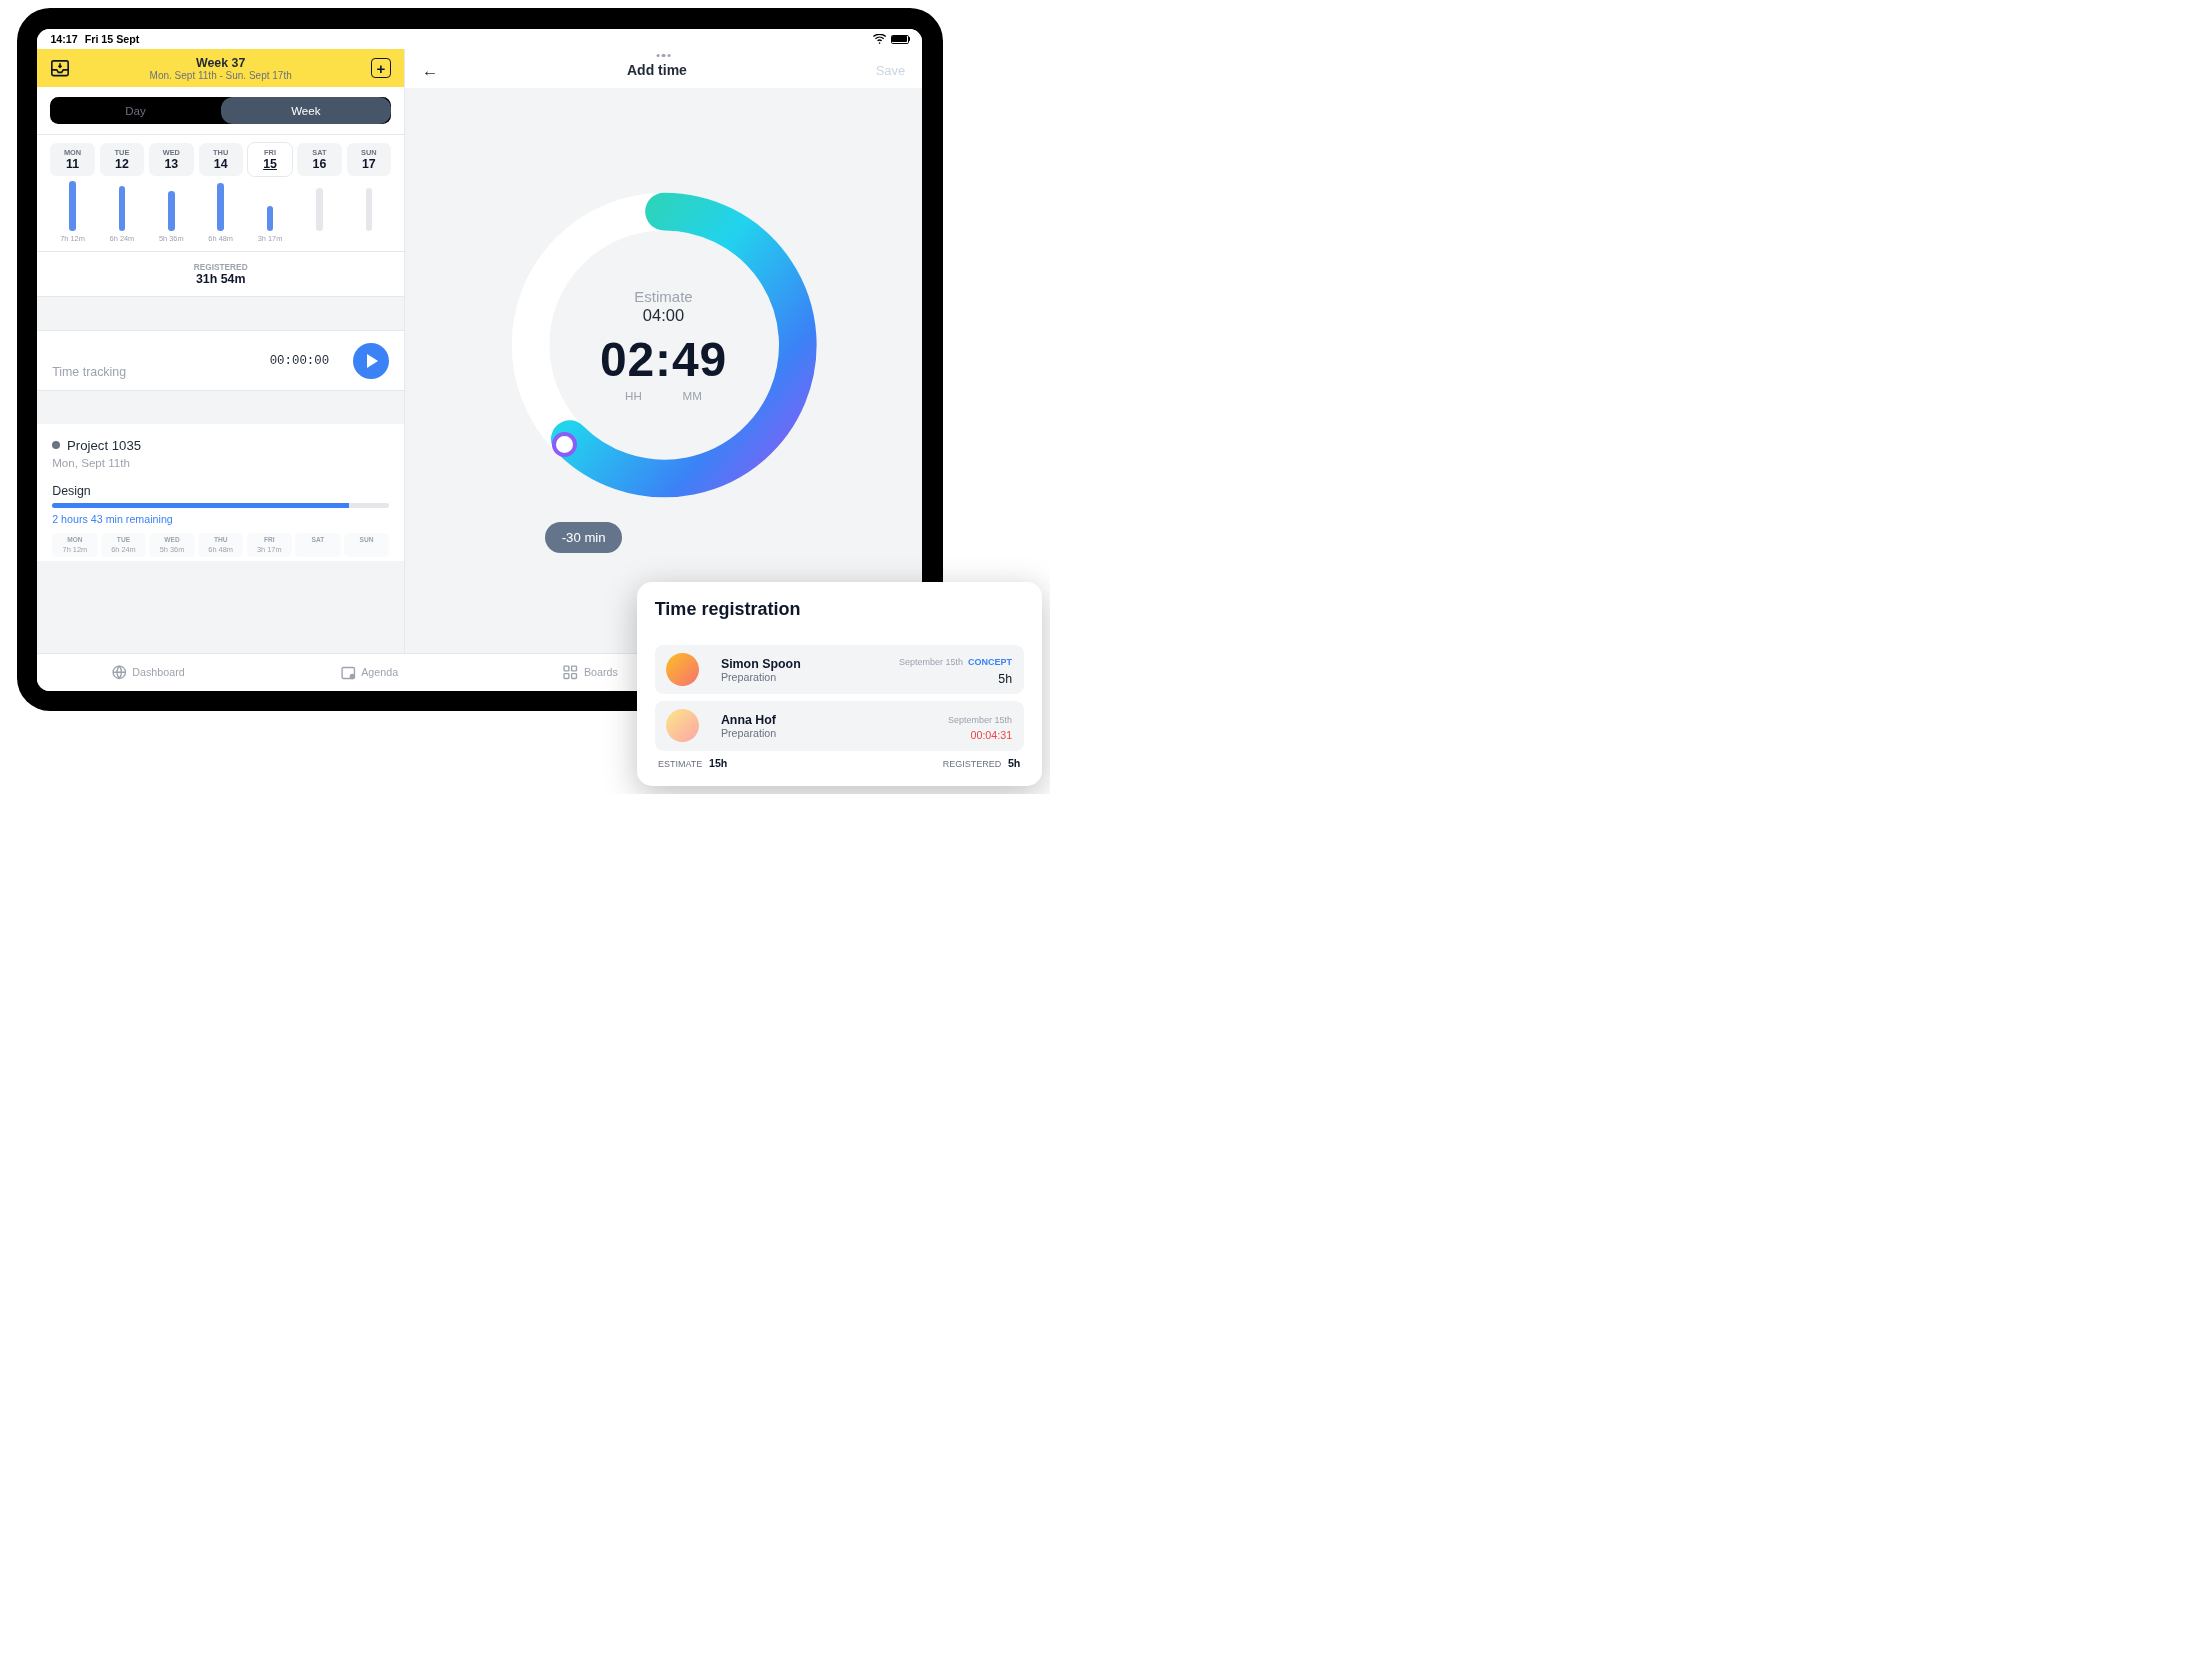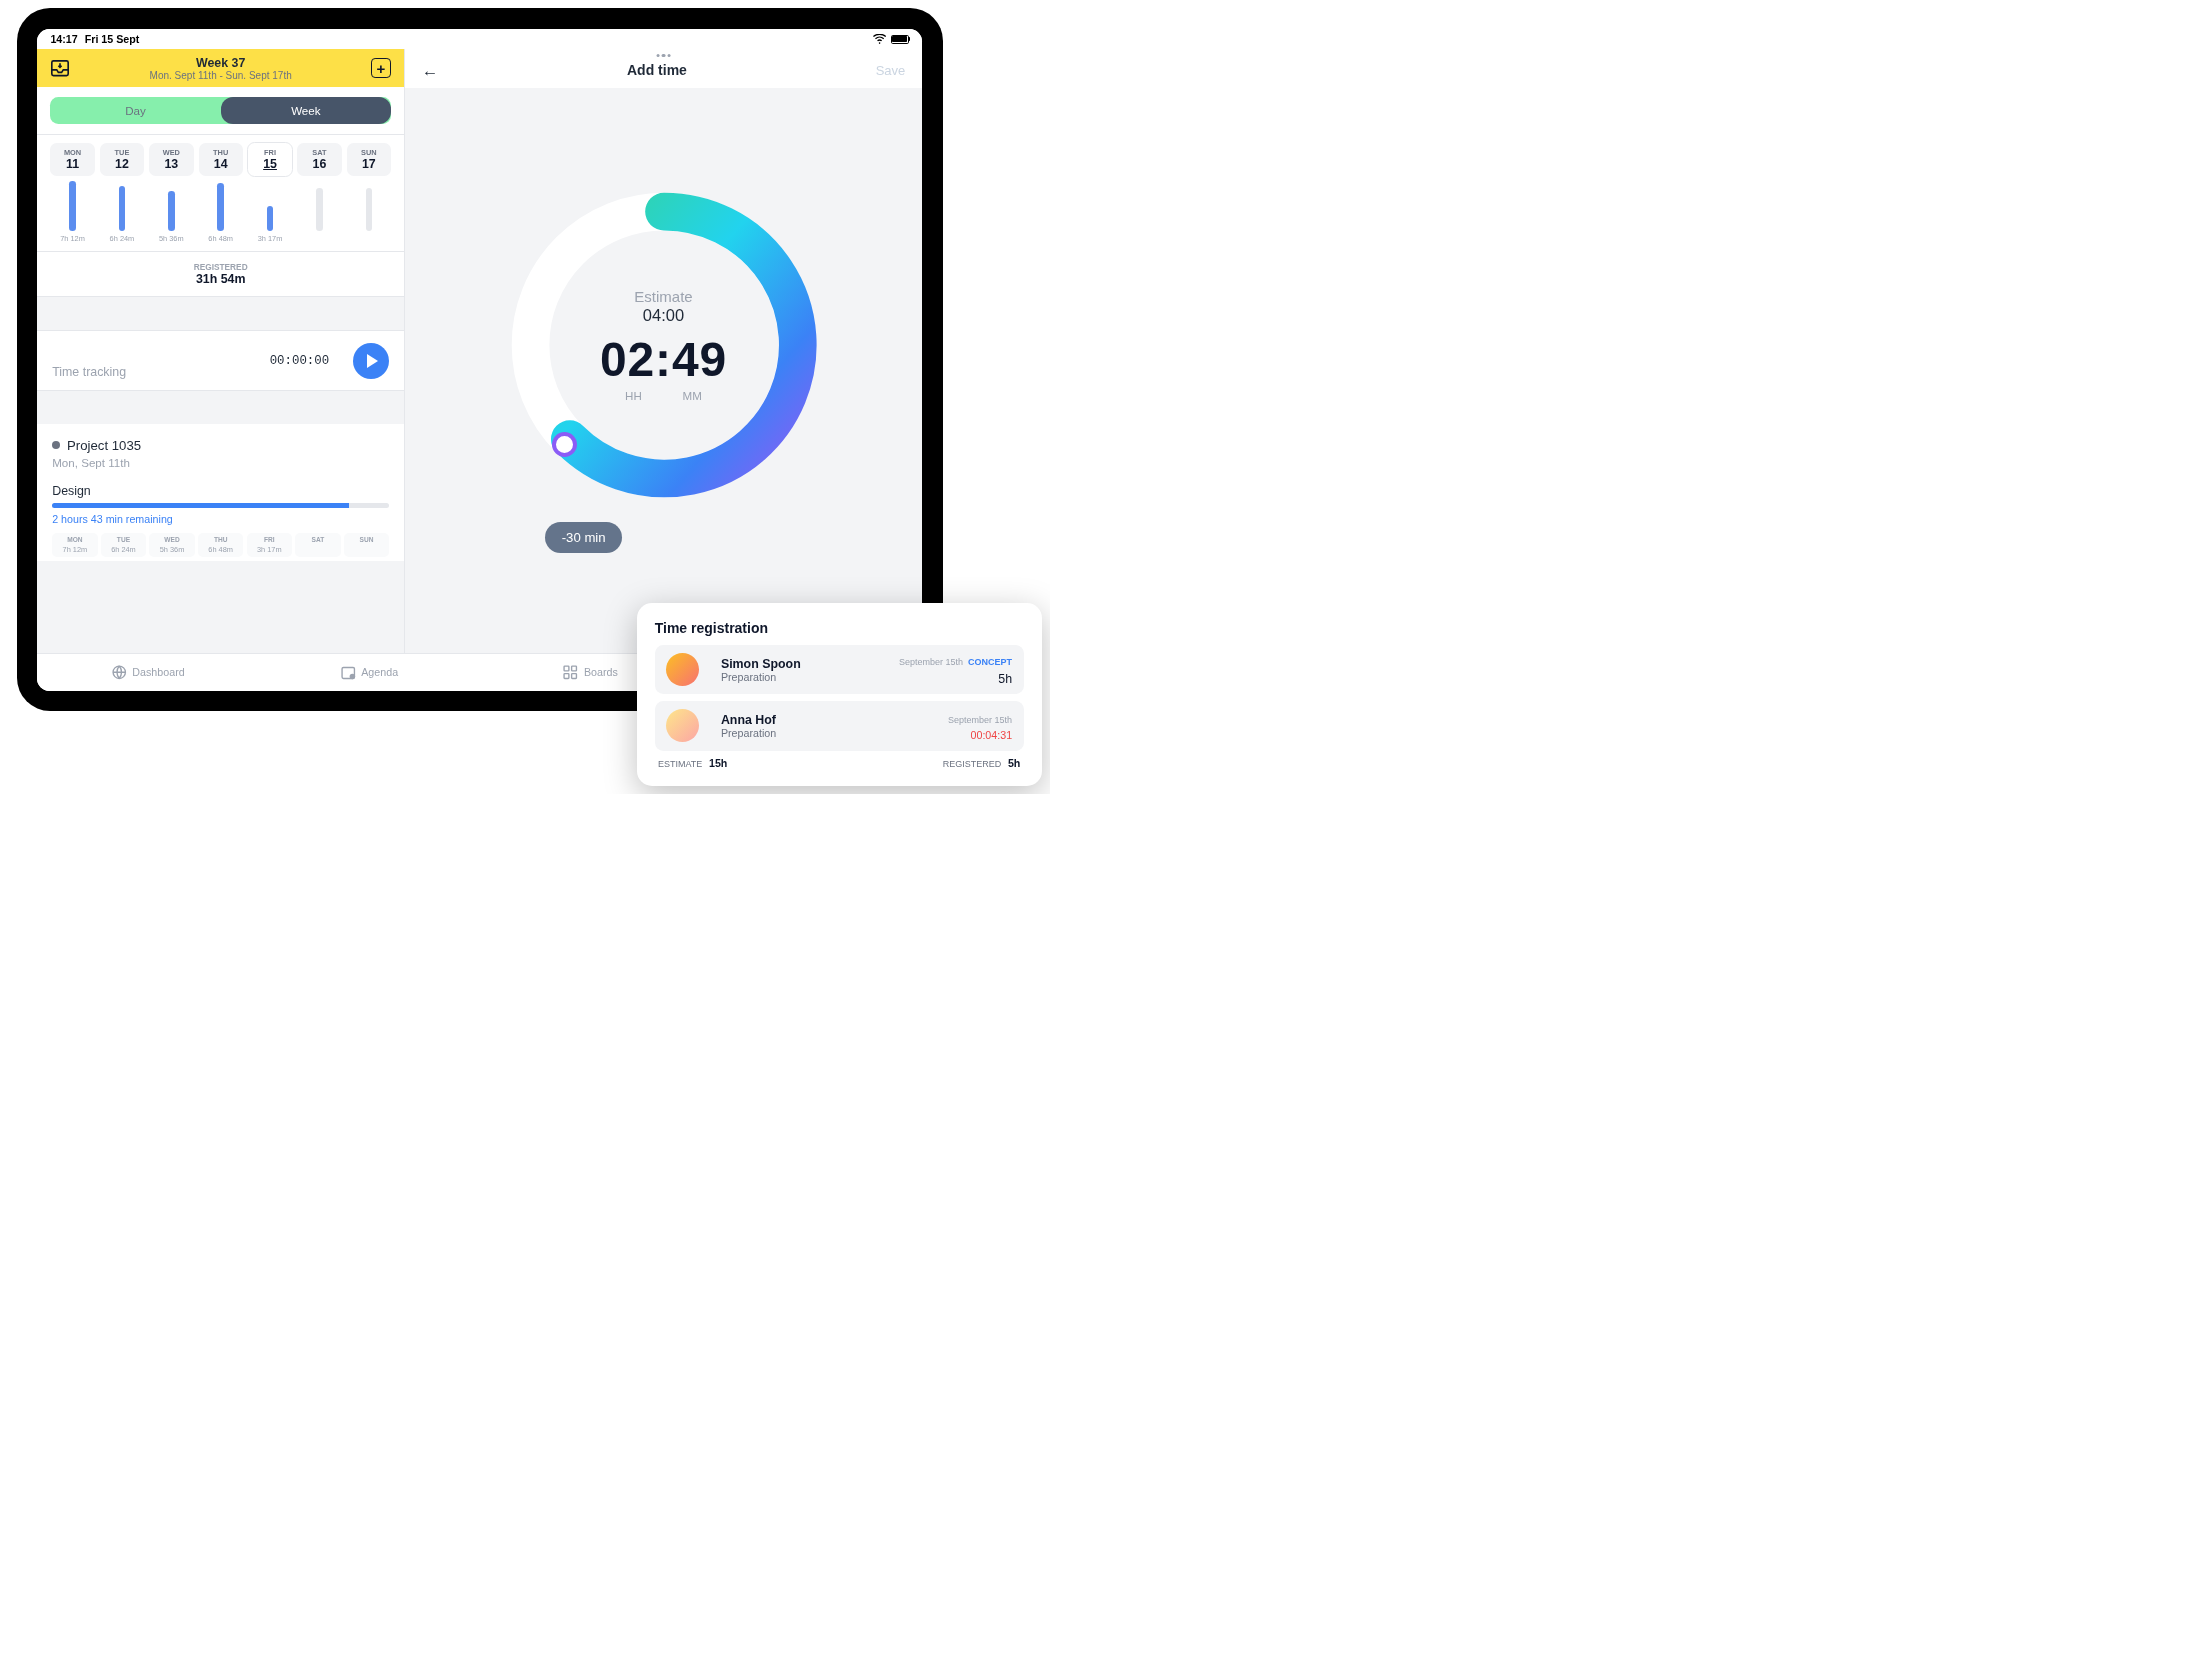--- a/index.html
+++ b/index.html
@@ -22,21 +22,21 @@
 
 .pane-header { display: flex; align-items: center; justify-content: space-between; padding: 6.6px 13.2px; background: #fde047; }
 .header-center { text-align: center; flex: 1; }
 .week-title { font-size: 12.4px; font-weight: 600; color: #1f2937; }
 .week-range { font-size: 10px; color: #6b7280; }
 .inbox-icon, .plus-icon { width: 20px; height: 20px; display: flex; align-items: center; justify-content: center; color: #0f172a; cursor: pointer; }
 .plus-icon { border: 1.7px solid #0f172a; border-radius: 4.1px; font-size: 15px; font-weight: 600; line-height: 1; }
 
 
 .segmented-wrapper { padding: 10px 13.2px; background: #fff; border-bottom: 0.8px solid #e5e7eb; }
-.segmented { display: flex; background: #86efac; border-radius: 8.3px; padding: 0; }
+.segmented { display: flex; background: #000000; border-radius: 8.3px; padding: 0; }
 .segmented-item { flex: 1; padding: 6.6px; text-align: center; font-size: 11.6px; color: #6b7280; border-radius: 8.3px; cursor: pointer; }
 .segmented-item.active { background: #475569; color: #fff; border-radius: 12px; }
 
 
 .days-row { display: flex; gap: 5px; padding: 8.3px 13.2px; background: #fff; }
 .day-col { flex: 1; text-align: center; }
 .day-head { background: #f3f4f6; border-radius: 6.6px; padding: 5px 1.7px; }
 .day-head.selected { background: #fff; outline: 0.8px solid #e5e7eb; }
 .day-label { font-size: 7.4px; color: #6b7280; font-weight: 600; }
 .day-num { font-size: 12.4px; font-weight: 700; color: #0f172a; }
@@ -97,21 +97,21 @@
 .hhmm { display: flex; justify-content: space-between; font-size: 11.6px; color: #9ca3af; margin-top: 1.7px; padding: 0 25px; }
 .knob { position: absolute; width: 25px; height: 25px; background: #fff; border: 4.1px solid #8b5cf6; border-radius: 50%; }
 .adjust-btns { display: flex; gap: 10px; margin-top: 20px; }
 .adjust-btn { padding: 8.3px 16.5px; border-radius: 18px; font-size: 13.2px; font-weight: 500; cursor: pointer; }
 .adjust-btn.minus { background: #64748b; color: #fff; }
 .adjust-btn.now { background: #3b82f6; color: #fff; }
 .adjust-btn.plus { background: #64748b; color: #fff; }
 
 
 .popup-card { position: absolute; bottom: 8.3px; right: 8.3px; width: 405px; background: #fff; border-radius: 15px; box-shadow: 0 8.3px 33px rgba(0,0,0,0.25); padding: 16.5px 18px; z-index: 10; }
-.popup-title { font-size: 14px; font-weight: 700; color: #0f172a; margin-bottom: 9px; }
+.popup-title { font-size: 18px; font-weight: 700; color: #0f172a; margin-bottom: 25px; }
 .entry { display: flex; align-items: center; gap: 11.6px; background: #f3f4f6; border-radius: 8.3px; padding: 8.3px 11.6px; margin-bottom: 6.6px; }
 .avatar { width: 33px; height: 33px; border-radius: 50%; background: linear-gradient(135deg, #fbbf24, #f87171); flex-shrink: 0; }
 .avatar.b { background: linear-gradient(135deg, #fde68a, #fca5a5); }
 .entry-main { flex: 1; display: flex; flex-direction: column; margin-left: 10px; }
 .entry-name { font-size: 12.4px; font-weight: 600; color: #0f172a; }
 .entry-sub { font-size: 10.7px; color: #6b7280; }
 .entry-right { text-align: right; }
 .entry-date { font-size: 9px; color: #9ca3af; }
 .entry-concept { font-size: 9px; color: #3b82f6; font-weight: 700; margin-left: 5px; }
 .entry-val { font-size: 12.4px; font-weight: 500; color: #0f172a; margin-top: 3.3px; }

